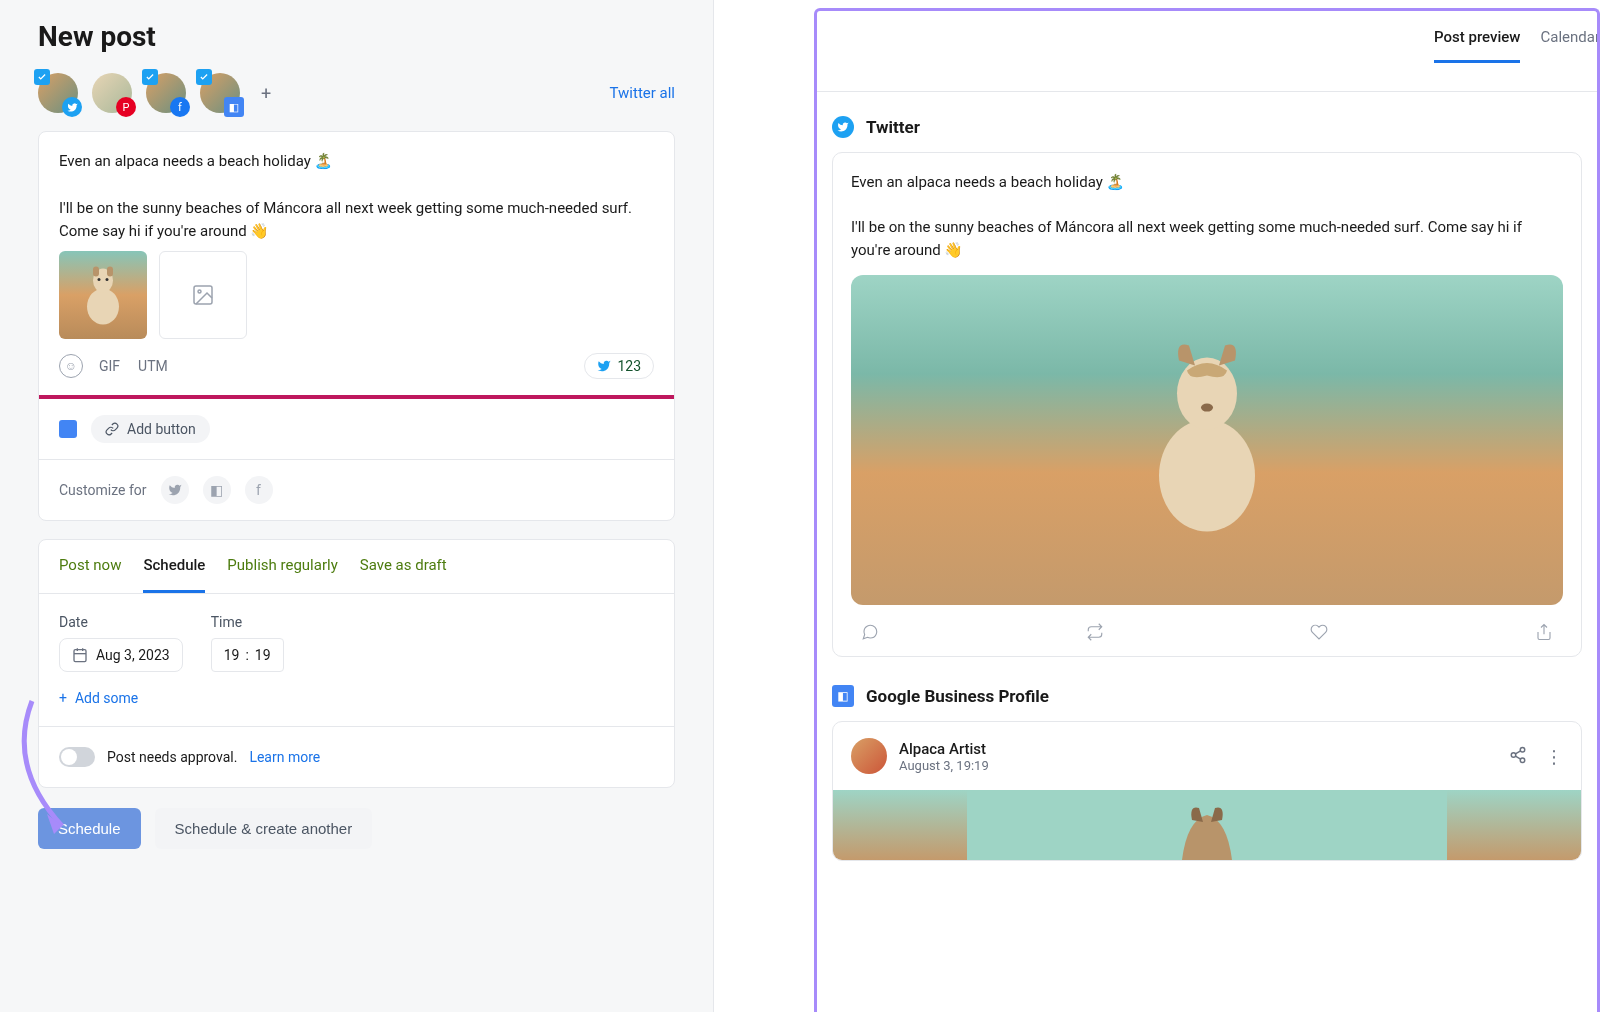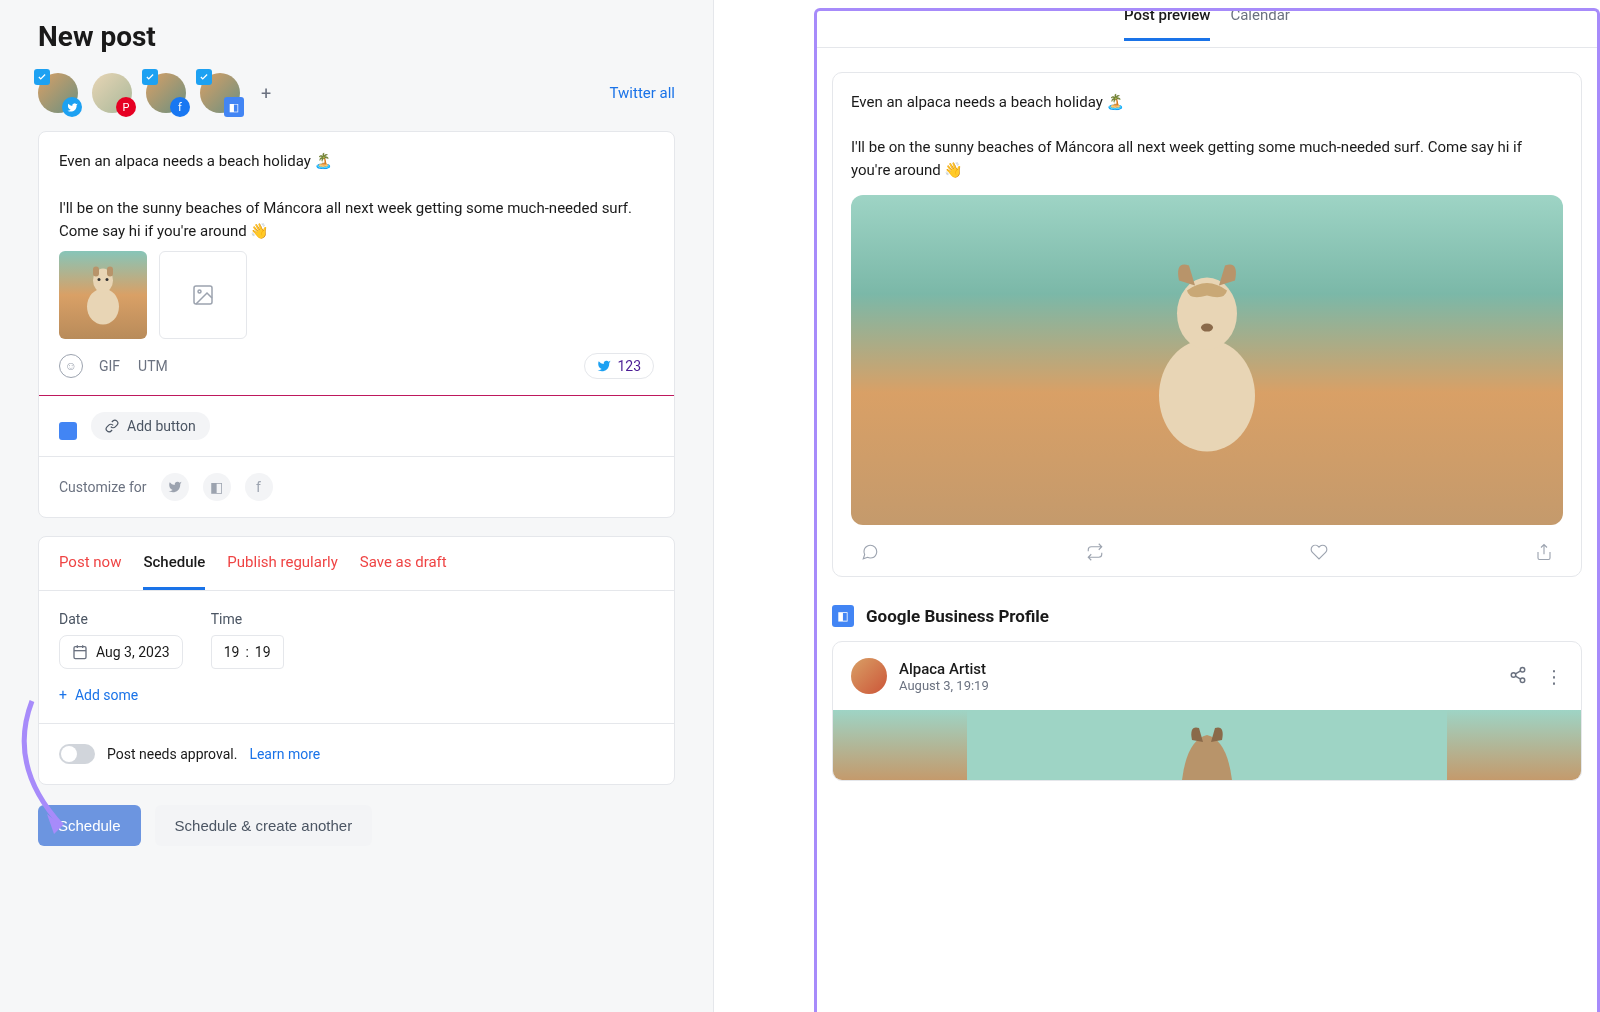--- a/index.html
+++ b/index.html
@@ -26,51 +26,51 @@
 
 .composer { background:#fff; border:1px solid #e5e7eb; border-radius:8px; padding:0; margin-bottom:18px; }
 .composer-text { padding: 18px 20px 8px 20px; font-size:15px; line-height:1.55; white-space:pre-wrap; min-height:80px; }
 .media-row { padding: 0 20px 14px 20px; display:flex; gap:12px; }
 .media-thumb { width:88px; height:88px; border-radius:6px; background:linear-gradient(180deg,#87c5b8 0%,#d9a066 50%,#b88b5a 100%); position:relative; overflow:hidden; }
 .media-add { width:88px; height:88px; border:1px solid #e5e7eb; border-radius:6px; display:flex; align-items:center; justify-content:center; color:#9ca3af; cursor:pointer; }
 .composer-tools { padding: 0 20px 16px 20px; display:flex; align-items:center; justify-content:space-between; }
 .tool-left { display:flex; align-items:center; gap:14px; }
 .tool-btn { color:#6b7280; font-size:14px; cursor:pointer; padding:4px 2px; }
 .emoji-btn { width:24px; height:24px; border-radius:50%; border:1.5px solid #9ca3af; display:flex;align-items:center;justify-content:center; color:#9ca3af; font-size:12px; }
-.char-pill { border:1px solid #e5e7eb; border-radius:16px; padding:4px 12px; display:flex; align-items:center; gap:6px; font-size:14px; color:#4c1d95; }
+.char-pill { border:1px solid #e5e7eb; border-radius:16px; padding:4px 12px; display:flex; align-items:center; gap:6px; font-size:14px; color:#14532d; }
 .char-pill svg { width:14px; height:14px; fill:#1da1f2; }
-.composer-sec { border-top:1px solid #be185d; padding:16px 20px; display:flex; align-items:flex-end; gap:14px; }
+.composer-sec { border-top:4px solid #be185d; padding:16px 20px; display:flex; align-items:center; gap:14px; }
 .gbp-mini { width:18px; height:18px; background:#4285f4; border-radius:3px; }
 .add-btn-pill { background:#f3f4f6; border-radius:16px; padding:6px 14px; display:flex; align-items:center; gap:8px; color:#4b5563; cursor:pointer; font-size:14px; }
 .customize-row { border-top:1px solid #e5e7eb; padding:16px 20px; display:flex; align-items:center; gap:14px; color:#6b7280; }
 .platform-circle { width:28px; height:28px; border-radius:50%; background:#f3f4f6; display:flex; align-items:center; justify-content:center; color:#9ca3af; cursor:pointer; }
 
 .publish-card { background:#fff; border:1px solid #e5e7eb; border-radius:8px; }
 .pub-tabs { display:flex; padding:0 20px; }
-.pub-tab { padding:16px 0; margin-right:22px; color:#ef4444; cursor:pointer; font-size:15px; }
+.pub-tab { padding:16px 0; margin-right:22px; color:#4d7c0f; cursor:pointer; font-size:15px; }
 .pub-tab.active { color:#1a1a1a; border-bottom:3px solid #1a73e8; font-weight:500; }
 .schedule-body { padding:20px; border-top:1px solid #e5e7eb; }
 .field-row { display:flex; gap:28px; margin-bottom:18px; }
 .field label { display:block; font-size:14px; color:#4b5563; margin-bottom:8px; }
 .date-input { border:1px solid #e5e7eb; border-radius:8px; padding:8px 12px; display:flex; align-items:center; gap:8px; font-size:14px; }
 .time-input { border:1px solid #e5e7eb; border-radius:4px; padding:8px 12px; display:flex; align-items:center; gap:6px; font-size:14px; }
 .add-time { color:#1a73e8; font-size:14px; cursor:pointer; display:flex; align-items:center; gap:8px; }
 .approval-row { border-top:1px solid #e5e7eb; padding:20px; display:flex; align-items:center; gap:12px; }
 .toggle { width:36px; height:20px; background:#d1d5db; border-radius:10px; position:relative; cursor:pointer; }
 .toggle::after { content:''; position:absolute; left:2px; top:2px; width:16px; height:16px; background:#fff; border-radius:50%; }
 .learn-more { color:#1a73e8; cursor:pointer; }
 
 .actions { display:flex; gap:14px; margin-top:20px; }
 .btn-primary { background:#6c95e0; color:#fff; border:none; border-radius:6px; padding:12px 20px; font-size:15px; cursor:pointer; }
 .btn-secondary { background:#f3f4f6; color:#4b5563; border:none; border-radius:6px; padding:12px 20px; font-size:15px; cursor:pointer; }
 
 .arrow-annotation { position:absolute; left:12px; top:696px; pointer-events:none; }
 
 .preview-highlight { position:absolute; left:100px; right:0; top:8px; bottom:0; border:3px solid #a78bfa; border-bottom:none; border-radius:6px 6px 0 0; pointer-events:none; }
-.right-tabs { display:flex; justify-content:center; gap:20px; padding:6px 0; border-bottom:1px solid #e5e7eb; margin-left:100px; }
+.right-tabs { display:flex; justify-content:flex-end; gap:20px; padding:28px 0; border-bottom:1px solid #e5e7eb; margin-left:100px; }
 .right-tab { padding-bottom:14px; cursor:pointer; color:#6b7280; font-size:15px; }
 .right-tab.active { color:#1a1a1a; border-bottom:3px solid #1a73e8; font-weight:500; }
 .preview-body { padding: 24px 18px 0 118px; overflow-y:auto; flex:1; }
 
 .platform-section { margin-bottom:28px; }
 .platform-header { display:flex; align-items:center; gap:12px; margin-bottom:14px; }
 .platform-header .icon-c { width:22px; height:22px; border-radius:50%; display:flex; align-items:center; justify-content:center; color:#fff; font-size:12px; }
 .platform-header h3 { font-size:17px; font-weight:700; }
 
 .tweet { border:1px solid #e5e7eb; border-radius:10px; padding:18px 18px 12px 18px; }
@@ -258,20 +258,28 @@
   </div>
 
   <div class="right">
     <div class="preview-highlight"></div>
     <div class="right-tabs">
       <div class="right-tab active">Post preview</div>
       <div class="right-tab">Calendar</div>
     </div>
     <div class="preview-body">
       <div class="platform-section">
+        <div class="platform-header">
+          <div class="icon-c plat-twitter">
+              <svg width="12" height="12" viewBox="0 0 24 24" fill="#fff">
+                <path d="M23 3a10.9 10.9 0 01-3.14 1.53A4.48 4.48 0 0016 3c-2.5 0-4.5 2-4.5 4.5v1A10.66 10.66 0 013 4s-4 9 5 13a11.64 11.64 0 01-7 2c9 5 20 0 20-11.5a4.5 4.5 0 00-.08-.83A7.72 7.72 0 0023 3z"></path>
+              </svg>
+            </div>
+          <h3>Twitter</h3>
+        </div>
         <div class="tweet">
           <div class="tweet-text">Even an alpaca needs a beach holiday 🏝️
 
 I'll be on the sunny beaches of Máncora all next week getting some much-needed surf. Come say hi if you're around 👋</div>
           <div class="tweet-img">
             <svg class="alpaca-svg" width="180" height="220" viewBox="0 0 180 220">
               <ellipse cx="90" cy="150" rx="48" ry="56" fill="#e8d5b5"></ellipse>
               <ellipse cx="90" cy="68" rx="30" ry="36" fill="#e8d5b5"></ellipse>
               <path d="M62 35 Q58 15 72 20 L78 40 Z" fill="#b8946a"></path>
               <path d="M118 35 Q122 15 108 20 L102 40 Z" fill="#b8946a"></path>

